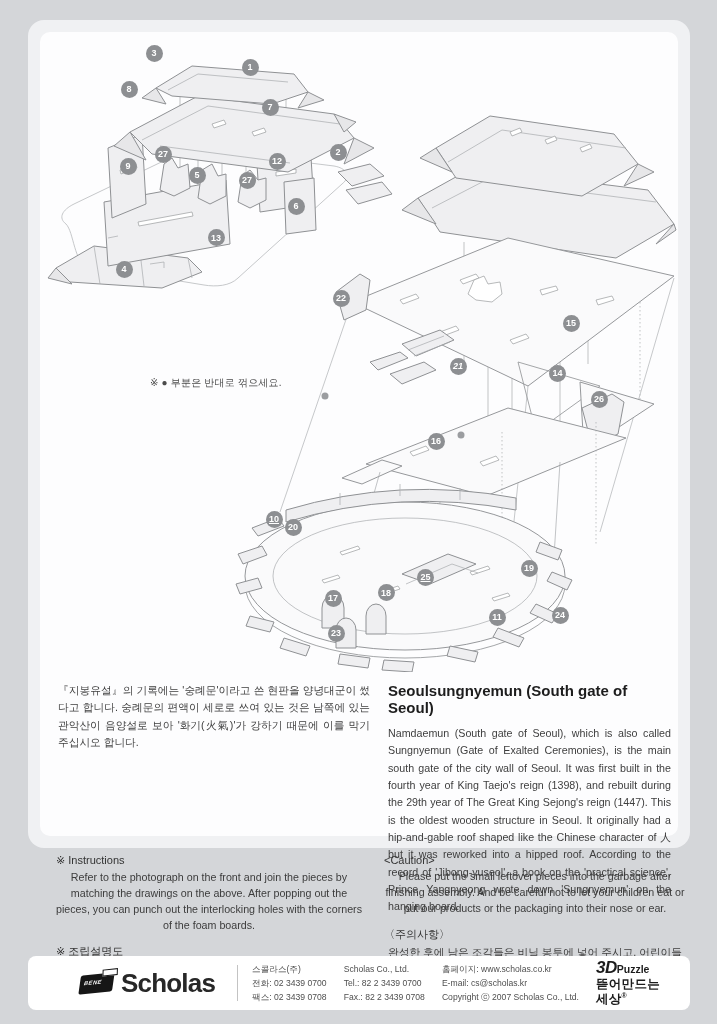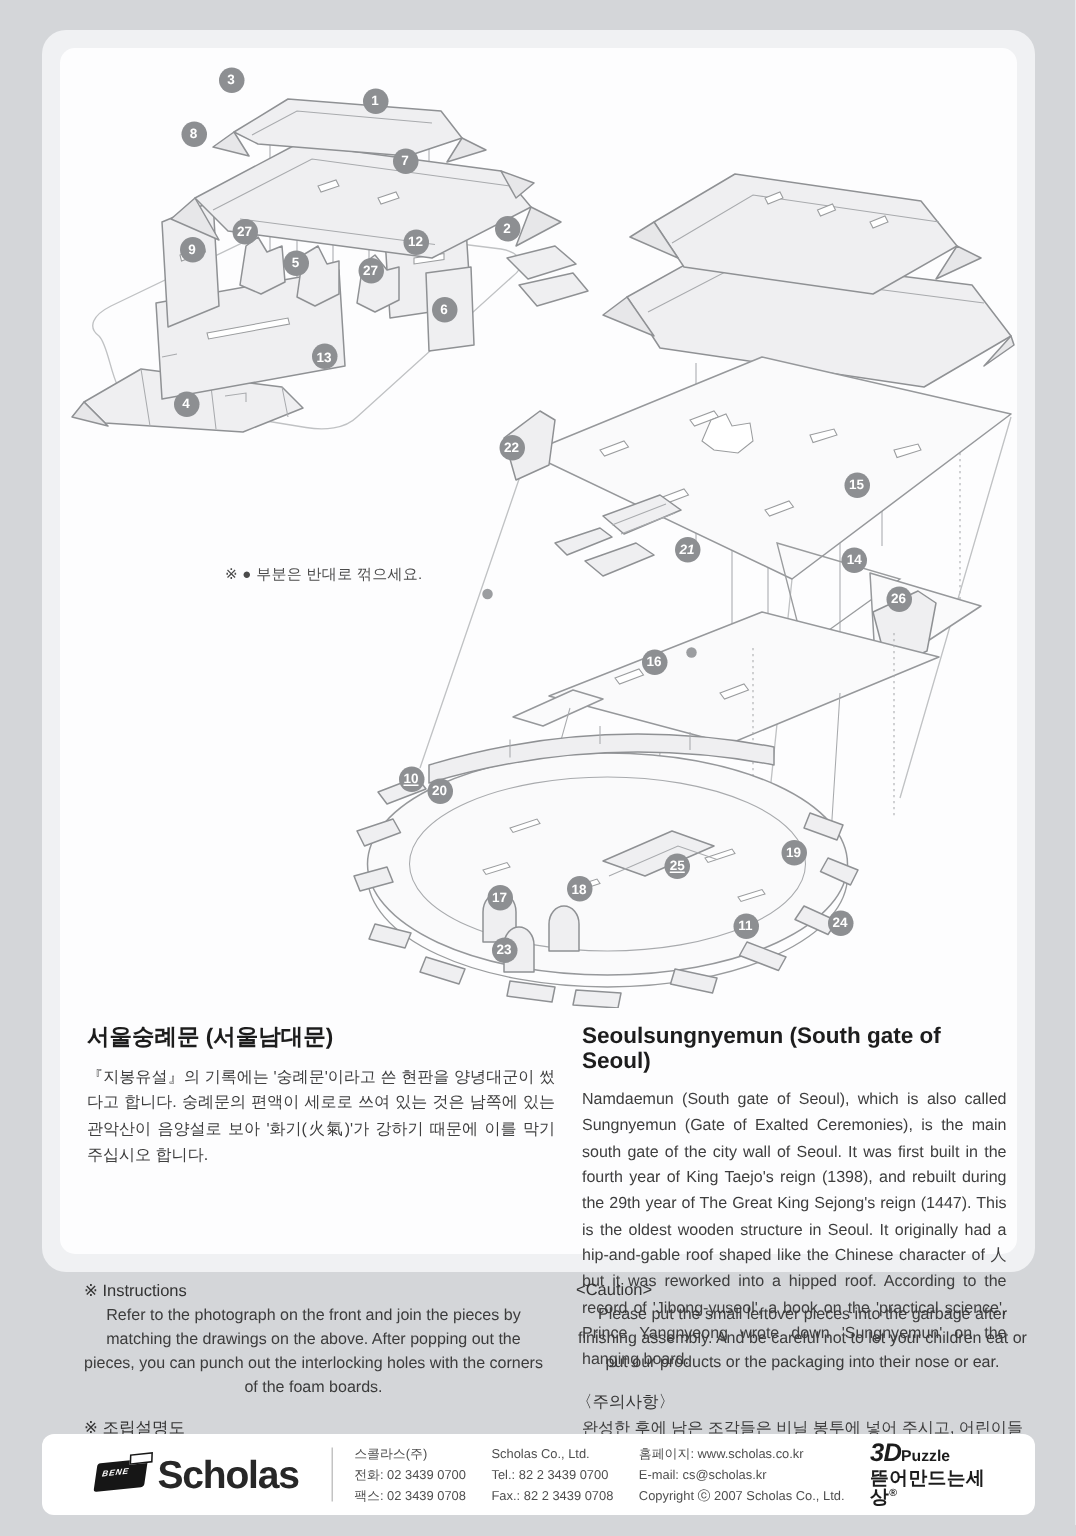--- a/index.html
+++ b/index.html
@@ -25,21 +25,21 @@
   .sec-title { font-size:15px; font-weight:bold; color:#1d1d1d; margin:0 0 9px 0; }
   .sec-body p { font-size:10.7px; line-height:1.62; color:#3e3e3e; text-align:justify; margin:0; }
 
   .instructions { position:absolute; left:56px;  top:854px; width:306px; }
   .caution      { position:absolute; left:384px; top:854px; width:302px; }
   .block-heading { font-size:11px; color:#333; margin:0 0 2px 0; }
   .block-body    { font-size:10.7px; color:#3c3c3c; line-height:1.5; margin:0 0 11px 0; text-align:center; }
 
   .footer { position:absolute; left:28px; top:956px; width:662px; height:54px;
             background:#ffffff; border-radius:8px; display:flex; align-items:center; }
-  .logo-wrap { display:flex; align-items:center; gap:8px; margin-left:36px; }
+  .logo-wrap { display:flex; align-items:center; gap:8px; margin-left:52px; }
   .logo-flag { width:33px; height:19px; background:#161616; border-radius:2px;
                transform:skewX(-14deg) rotate(-6deg); position:relative; flex:none; }
   .logo-flag .fold { position:absolute; right:-3px; top:-4px; width:13px; height:5px;
                      background:#fdfdfe; border:1px solid #161616; transform:skewX(6deg); }
   .logo-flag .bene { position:absolute; left:4px; top:5px; color:#fff; font-size:5.5px;
                      font-style:italic; font-weight:bold; letter-spacing:0.6px; }
   .logo-text { font-size:26px; font-weight:bold; color:#272727; letter-spacing:-0.8px; }
   .fdiv { width:1px; height:36px; background:#c3c3c3; margin:0 14px 0 22px; flex:none; }
   .fcol { font-size:8.6px; color:#4f4f4f; line-height:1.65; margin-right:17px; white-space:nowrap; }
   .fcol div { margin:0; }
@@ -220,38 +220,37 @@
         <div class="badge" style="left: 228.5px; top: 120.5px;">12</div>
         <div class="badge" style="left: 79.5px; top: 125.5px;">9</div>
         <div class="badge" style="left: 148.5px; top: 134.5px;">5</div>
         <div class="badge" style="left: 198.5px; top: 139.5px;">27</div>
         <div class="badge" style="left: 247.5px; top: 165.5px;">6</div>
         <div class="badge" style="left: 143.5px; top: 197px; margin-left: 24px;">13</div>
         <div class="badge" style="left: 75.5px; top: 228.5px;">4</div>
         <div class="badge" style="left: 292.5px; top: 257.5px;">22</div>
         <div class="badge" style="left: 522.5px; top: 282.5px;">15</div>
         <div class="badge" style="left: 409.5px; top: 325.5px; font-style: italic;">21</div>
-        <div class="badge" style="left: 521px; top: 332.5px;">14</div>
+        <div class="badge" style="left: 509px; top: 332.5px;">14</div>
         <div class="badge" style="left: 550.5px; top: 358.5px;">26</div>
         <div class="badge" style="left: 387.5px; top: 400.5px;">16</div>
         <div class="badge" style="left: 244.5px; top: 446.5px; margin-top: 40px;">20</div>
         <div class="badge" style="left: 225.5px; top: 478.5px; text-decoration: underline;">10</div>
         <div class="badge" style="left: 480.5px; top: 527.5px; text-align: right;">19</div>
-        <div class="badge" style="left: 403px; top: 536.5px; text-decoration: underline;">25</div>
+        <div class="badge" style="left: 377px; top: 536.5px; text-decoration: underline;">25</div>
         <div class="badge" style="left: 284.5px; top: 557.5px;">17</div>
         <div class="badge" style="left: 337.5px; top: 552px;">18</div>
         <div class="badge" style="left: 448.5px; top: 576.5px;">11</div>
         <div class="badge" style="left: 511.5px; top: 574.5px;">24</div>
         <div class="badge" style="left: 287.5px; top: 592.5px;">23</div>
       </div>
 
     <div class="note">※ ● 부분은 반대로 꺾으세요.</div>
 
     <div class="ko-col">
-      <h2 class="sec-title">서울숭례문 (서울남대문)</h2>
       <div class="sec-body">
         <p>『지봉유설』의 기록에는 '숭례문'이라고 쓴 현판을 양녕대군이 썼다고 합니다. 숭례문의 편액이 세로로 쓰여 있는 것은 남쪽에 있는 관악산이 음양설로 보아 '화기(火氣)'가 강하기 때문에 이를 막기 주십시오 합니다.</p>
       </div>
     </div>
 
     <div class="en-col">
       <h2 class="sec-title">Seoulsungnyemun (South gate of Seoul)</h2>
       <div class="sec-body">
         <p>Namdaemun (South gate of Seoul), which is also called Sungnyemun (Gate of Exalted Ceremonies), is the main south gate of the city wall of Seoul. It was first built in the fourth year of King Taejo's reign (1398), and rebuilt during the 29th year of The Great King Sejong's reign (1447). This is the oldest wooden structure in Seoul. It originally had a hip-and-gable roof shaped like the Chinese character of 人 but it was reworked into a hipped roof. According to the record of 'Jibong-yuseol', a book on the 'practical science', Prince Yangnyeong wrote down 'Sungnyemun' on the hanging board.</p>
       </div>

